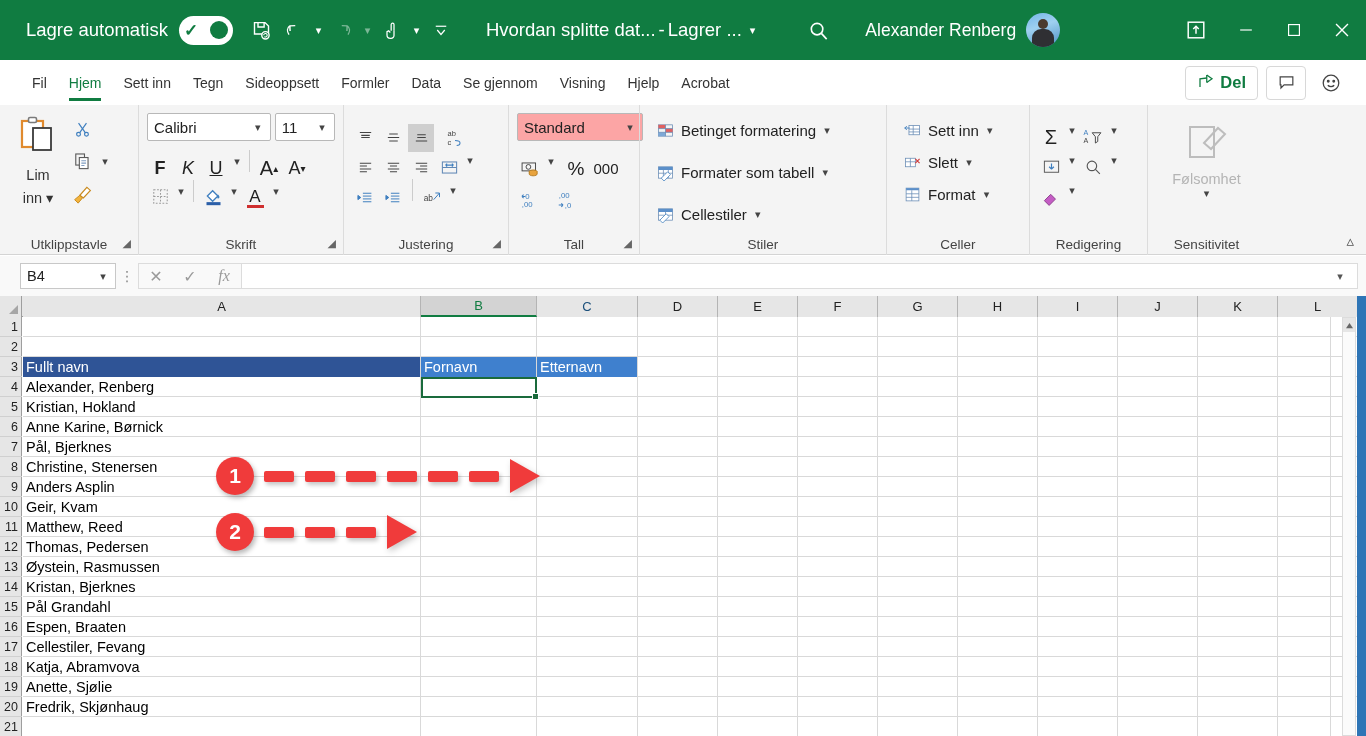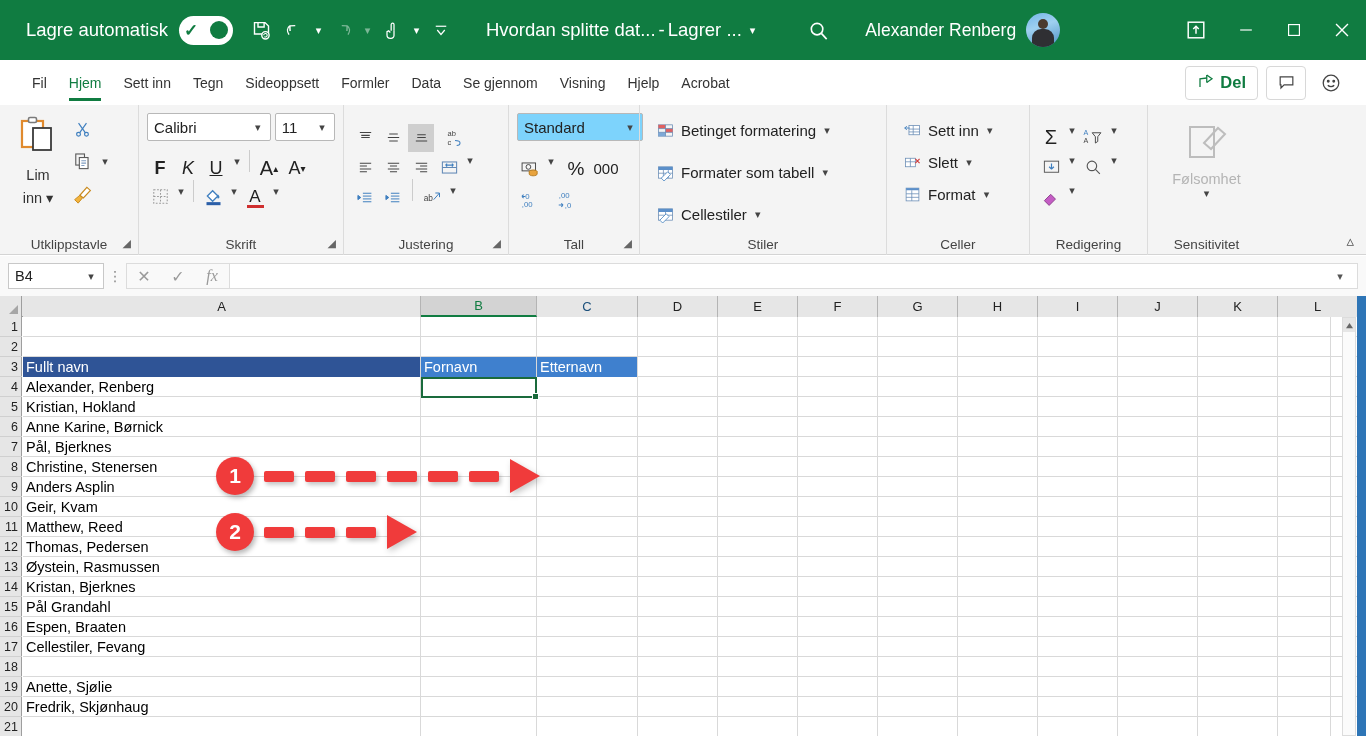--- a/index.html
+++ b/index.html
@@ -114,40 +114,40 @@
     width: 128px; height: 28px; border:1px solid #b8b8b8; background:#fff; border-radius:2px;
     display:flex; align-items:center; padding: 0 6px; font-size: 15px; color:#222;
   }
   .fontbox .v { flex:1; white-space:nowrap; overflow:hidden; }
   .sizebox { width: 62px; }
   .fmtrow { display:flex; align-items:center; gap:2px; height: 30px; }
   .fmtbtn { min-width: 26px; height: 28px; display:flex; align-items:center; justify-content:center;
     font-size: 18px; color:#222;margin-top:15px; }
   .vsep { width:1px; height: 22px; background:#ccc; margin: 0 4px; }
 
-  .numbox { width: 126px; height: 28px; border:1px solid #b8b8b8; background:#7dd3fc; border-radius:2px;
+  .numbox { width: 126px; height: 28px; border:1px solid #b8b8b8; background:#fca5a5; border-radius:2px;
     display:flex; align-items:center; padding: 0 6px; font-size: 15px; color:#222; margin-bottom: 5px; }
   .numbox .v { flex:1; }
 
   .menurow { display:flex; align-items:center; gap:5px; height: 30px; font-size: 15px; color:#222;
     white-space:nowrap; }
   .menurow .mi { width:22px; height:20px; display:flex; align-items:center; justify-content:center; }
   .stylescol { display:flex; flex-direction:column; gap:12px; padding: 4px 10px 0 6px; }
   .cellscol { display:flex; flex-direction:column; gap:2px; padding: 4px 8px 0 6px; }
 
   .sensgroup { width: 118px; align-items:center; }
   .sensbtn { display:flex; flex-direction:column; align-items:center; padding-top:6px; width:100%;
     color:#b4b4b4; }
   .sensbtn .lbl { font-size:14.5px; margin-top:2px; }
   .collapse { position:absolute; right: 12px; bottom: 4px; font-size: 15px; color:#555; }
 
   
   .fbar { position:absolute; left:0; top:256px; width:1366px; height: 40px;
     background:#f9f9f9; display:flex; align-items:center; }
-  .namebox { margin-left: 8px; width: 96px; height: 26px; border:1px solid #c8c8c8;
+  .namebox { margin-left: 20px; width: 96px; height: 26px; border:1px solid #c8c8c8;
     background:#fff; display:flex; align-items:center; padding: 0 6px; font-size:14.5px; color:#222; }
   .namebox .v { flex:1; }
   .fdots { width: 22px; text-align:center; color:#888; font-size: 14px; }
   .fbtns { display:flex; align-items:center; border:1px solid #dcdcdc; border-right:none;
     height: 26px; background:#f9f9f9; }
   .fbtn { width: 34px; height: 26px; display:flex; align-items:center; justify-content:center;
     color:#9a9a9a; font-size: 16px; }
   .finput { flex:1; height: 26px; border:1px solid #dcdcdc; background:#fff; margin-right: 8px;
     display:flex; align-items:center; padding: 0 6px; font-size: 14.5px; color:#222; }
   .fcaret { width: 22px; text-align:center; color:#555; font-size: 11px; }
@@ -822,20 +822,21 @@
       <div class="cell" style="left:0; top:140px; width:397px">Christine, Stenersen</div>
       <div class="cell" style="left:0; top:160px; width:397px">Anders Asplin</div>
       <div class="cell" style="left:0; top:180px; width:397px">Geir, Kvam</div>
       <div class="cell" style="left:0; top:200px; width:397px">Matthew, Reed</div>
       <div class="cell" style="left:0; top:220px; width:397px">Thomas, Pedersen</div>
       <div class="cell" style="left:0; top:240px; width:397px">Øystein, Rasmussen</div>
       <div class="cell" style="left:0; top:260px; width:397px">Kristan, Bjerknes</div>
       <div class="cell" style="left:0; top:280px; width:397px">Pål Grandahl</div>
       <div class="cell" style="left:0; top:300px; width:397px">Espen, Braaten</div>
       <div class="cell" style="left:0; top:320px; width:397px">Cellestiler, Fevang</div>
+      <div class="cell" style="left:0; top:340px; width:397px">Katja, Abramvova</div>
       <div class="cell" style="left:0; top:360px; width:397px">Anette, Sjølie</div>
       <div class="cell" style="left:0; top:380px; width:397px">Fredrik, Skjønhaug</div>
 
       <div class="cell hdrBC" style="left:398px; top:40px; width:115px">Fornavn</div>
       <div class="cell hdrBC" style="left:514px; top:40px; width:100px">Etternavn</div>
 
       <div class="selbox" style="left:398px; top:60px; width:116px; height:21px">
         <span class="handle"></span>
       </div>
     </div>

